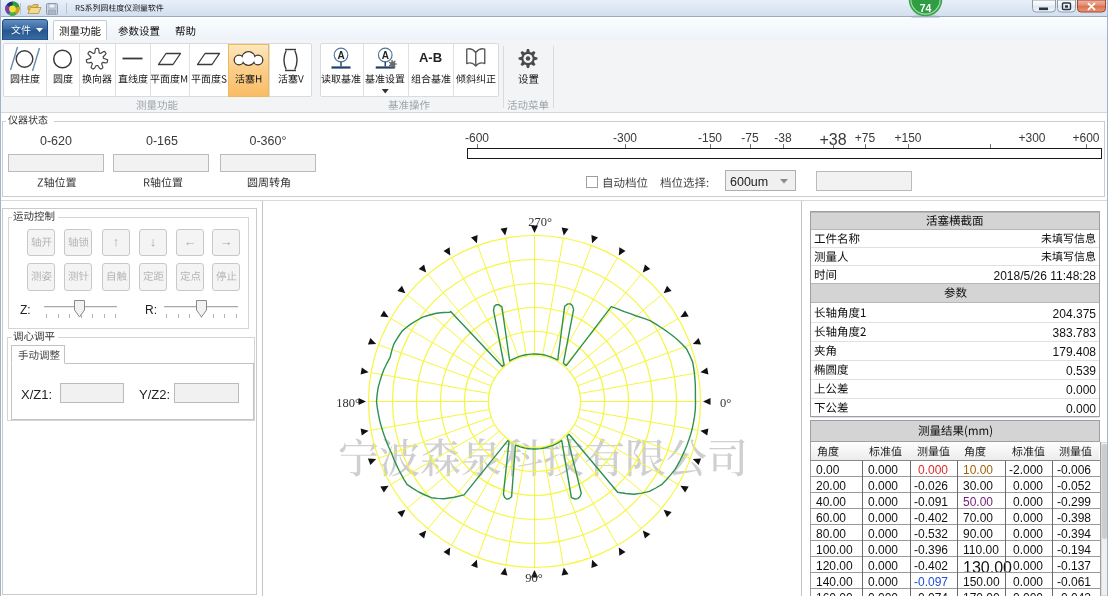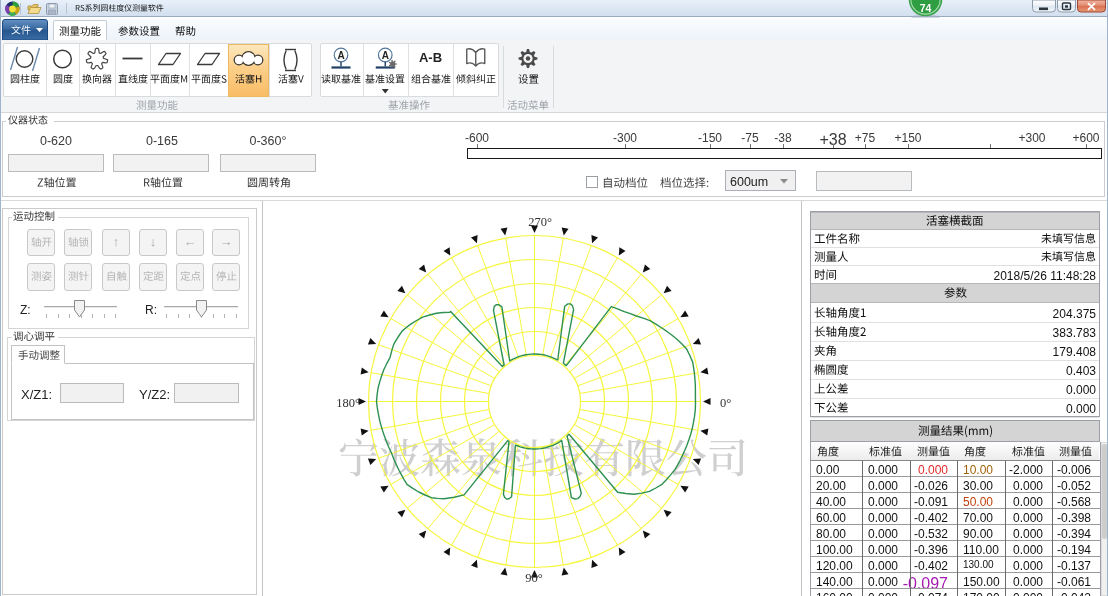--- a/index.html
+++ b/index.html
@@ -729,21 +729,21 @@
       <use href="#g55" transform="translate(11.5 9.9) scale(0.0115)"></use>
     </svg>
 <div class="abs" style="left:811px;top:360px;width:288px;height:1px;background:#e0e0e0"></div>
 <div class="abs" style="left:1096px;top:344.5px;white-space:nowrap;font-size:12px;color:#111;transform:translateX(-100%)">179.408</div>
 <svg class="abs" style="left:814.0px;top:363.5px;" width="34" height="13" viewBox="0 0 34 13" fill="#111">
       <use href="#g105" transform="translate(0.0 9.9) scale(0.0115)"></use>
       <use href="#g4" transform="translate(11.5 9.9) scale(0.0115)"></use>
       <use href="#g6" transform="translate(23.0 9.9) scale(0.0115)"></use>
     </svg>
 <div class="abs" style="left:811px;top:379px;width:288px;height:1px;background:#e0e0e0"></div>
-<div class="abs" style="left:1096px;top:363.5px;white-space:nowrap;font-size:12px;color:#111;transform:translateX(-100%)">0.403</div>
+<div class="abs" style="left:1096px;top:363.5px;white-space:nowrap;font-size:12px;color:#111;transform:translateX(-100%)">0.539</div>
 <svg class="abs" style="left:814.0px;top:382.5px;" width="34" height="13" viewBox="0 0 34 13" fill="#111">
       <use href="#g106" transform="translate(0.0 9.9) scale(0.0115)"></use>
       <use href="#g107" transform="translate(11.5 9.9) scale(0.0115)"></use>
       <use href="#g108" transform="translate(23.0 9.9) scale(0.0115)"></use>
     </svg>
 <div class="abs" style="left:811px;top:398px;width:288px;height:1px;background:#e0e0e0"></div>
 <div class="abs" style="left:1096px;top:382.5px;white-space:nowrap;font-size:12px;color:#111;transform:translateX(-100%)">0.000</div>
 <svg class="abs" style="left:814.0px;top:401.5px;" width="34" height="13" viewBox="0 0 34 13" fill="#111">
       <use href="#g109" transform="translate(0.0 9.9) scale(0.0115)"></use>
       <use href="#g107" transform="translate(11.5 9.9) scale(0.0115)"></use>
@@ -803,23 +803,23 @@
 <div class="abs" style="left:816px;top:478.5px;white-space:nowrap;font-size:12px;color:#111">20.00</div>
 <div class="abs" style="left:868px;top:478.5px;white-space:nowrap;font-size:12px;color:#111">0.000</div>
 <div class="abs" style="left:948px;top:478.5px;white-space:nowrap;font-size:12px;color:#111;transform:translateX(-100%)">-0.026</div>
 <div class="abs" style="left:963px;top:478.5px;white-space:nowrap;font-size:12px;color:#111">30.00</div>
 <div class="abs" style="left:1043px;top:478.5px;white-space:nowrap;font-size:12px;color:#111;transform:translateX(-100%)">0.000</div>
 <div class="abs" style="left:1091px;top:478.5px;white-space:nowrap;font-size:12px;color:#111;transform:translateX(-100%)">-0.052</div>
 <div class="abs" style="left:810px;top:492px;width:290px;height:1px;background:#9a9a9a"></div>
 <div class="abs" style="left:816px;top:494.5px;white-space:nowrap;font-size:12px;color:#111">40.00</div>
 <div class="abs" style="left:868px;top:494.5px;white-space:nowrap;font-size:12px;color:#111">0.000</div>
 <div class="abs" style="left:948px;top:494.5px;white-space:nowrap;font-size:12px;color:#111;transform:translateX(-100%)">-0.091</div>
-<div class="abs" style="left:963px;top:494.5px;white-space:nowrap;font-size:12px;color:#c2410c">50.00</div>
+<div class="abs" style="left:963px;top:494.5px;white-space:nowrap;font-size:12px;color:#701a75">50.00</div>
 <div class="abs" style="left:1043px;top:494.5px;white-space:nowrap;font-size:12px;color:#111;transform:translateX(-100%)">0.000</div>
-<div class="abs" style="left:1091px;top:494.5px;white-space:nowrap;font-size:12px;color:#111;transform:translateX(-100%)">-0.568</div>
+<div class="abs" style="left:1091px;top:494.5px;white-space:nowrap;font-size:12px;color:#111;transform:translateX(-100%)">-0.299</div>
 <div class="abs" style="left:810px;top:508px;width:290px;height:1px;background:#9a9a9a"></div>
 <div class="abs" style="left:816px;top:510.5px;white-space:nowrap;font-size:12px;color:#111">60.00</div>
 <div class="abs" style="left:868px;top:510.5px;white-space:nowrap;font-size:12px;color:#111">0.000</div>
 <div class="abs" style="left:948px;top:510.5px;white-space:nowrap;font-size:12px;color:#111;transform:translateX(-100%)">-0.402</div>
 <div class="abs" style="left:963px;top:510.5px;white-space:nowrap;font-size:12px;color:#111">70.00</div>
 <div class="abs" style="left:1043px;top:510.5px;white-space:nowrap;font-size:12px;color:#111;transform:translateX(-100%)">0.000</div>
 <div class="abs" style="left:1091px;top:510.5px;white-space:nowrap;font-size:12px;color:#111;transform:translateX(-100%)">-0.398</div>
 <div class="abs" style="left:810px;top:524px;width:290px;height:1px;background:#9a9a9a"></div>
 <div class="abs" style="left:816px;top:526.5px;white-space:nowrap;font-size:12px;color:#111">80.00</div>
 <div class="abs" style="left:868px;top:526.5px;white-space:nowrap;font-size:12px;color:#111">0.000</div>
@@ -831,27 +831,27 @@
 <div class="abs" style="left:816px;top:542.5px;white-space:nowrap;font-size:12px;color:#111">100.00</div>
 <div class="abs" style="left:868px;top:542.5px;white-space:nowrap;font-size:12px;color:#111">0.000</div>
 <div class="abs" style="left:948px;top:542.5px;white-space:nowrap;font-size:12px;color:#111;transform:translateX(-100%)">-0.396</div>
 <div class="abs" style="left:963px;top:542.5px;white-space:nowrap;font-size:12px;color:#111">110.00</div>
 <div class="abs" style="left:1043px;top:542.5px;white-space:nowrap;font-size:12px;color:#111;transform:translateX(-100%)">0.000</div>
 <div class="abs" style="left:1091px;top:542.5px;white-space:nowrap;font-size:12px;color:#111;transform:translateX(-100%)">-0.194</div>
 <div class="abs" style="left:810px;top:556px;width:290px;height:1px;background:#9a9a9a"></div>
 <div class="abs" style="left:816px;top:558.5px;white-space:nowrap;font-size:12px;color:#111">120.00</div>
 <div class="abs" style="left:868px;top:558.5px;white-space:nowrap;font-size:12px;color:#111">0.000</div>
 <div class="abs" style="left:948px;top:558.5px;white-space:nowrap;font-size:12px;color:#111;transform:translateX(-100%)">-0.402</div>
-<div class="abs" style="left:963px;top:558.5px;white-space:nowrap;font-size:10px;color:#111">130.00</div>
+<div class="abs" style="left:963px;top:558.5px;white-space:nowrap;font-size:16px;color:#111">130.00</div>
 <div class="abs" style="left:1043px;top:558.5px;white-space:nowrap;font-size:12px;color:#111;transform:translateX(-100%)">0.000</div>
 <div class="abs" style="left:1091px;top:558.5px;white-space:nowrap;font-size:12px;color:#111;transform:translateX(-100%)">-0.137</div>
 <div class="abs" style="left:810px;top:572px;width:290px;height:1px;background:#9a9a9a"></div>
 <div class="abs" style="left:816px;top:574.5px;white-space:nowrap;font-size:12px;color:#111">140.00</div>
 <div class="abs" style="left:868px;top:574.5px;white-space:nowrap;font-size:12px;color:#111">0.000</div>
-<div class="abs" style="left:948px;top:574.5px;white-space:nowrap;font-size:16px;color:#a21caf;transform:translateX(-100%)">-0.097</div>
+<div class="abs" style="left:948px;top:574.5px;white-space:nowrap;font-size:12px;color:#1d4ed8;transform:translateX(-100%)">-0.097</div>
 <div class="abs" style="left:963px;top:574.5px;white-space:nowrap;font-size:12px;color:#111">150.00</div>
 <div class="abs" style="left:1043px;top:574.5px;white-space:nowrap;font-size:12px;color:#111;transform:translateX(-100%)">0.000</div>
 <div class="abs" style="left:1091px;top:574.5px;white-space:nowrap;font-size:12px;color:#111;transform:translateX(-100%)">-0.061</div>
 <div class="abs" style="left:810px;top:588px;width:290px;height:1px;background:#9a9a9a"></div>
 <div class="abs" style="left:816px;top:590.5px;white-space:nowrap;font-size:12px;color:#111">160.00</div>
 <div class="abs" style="left:868px;top:590.5px;white-space:nowrap;font-size:12px;color:#111">0.000</div>
 <div class="abs" style="left:948px;top:590.5px;white-space:nowrap;font-size:12px;color:#111;transform:translateX(-100%)">-0.074</div>
 <div class="abs" style="left:963px;top:590.5px;white-space:nowrap;font-size:12px;color:#111">170.00</div>
 <div class="abs" style="left:1043px;top:590.5px;white-space:nowrap;font-size:12px;color:#111;transform:translateX(-100%)">0.000</div>
 <div class="abs" style="left:1091px;top:590.5px;white-space:nowrap;font-size:12px;color:#111;transform:translateX(-100%)">-0.042</div>

